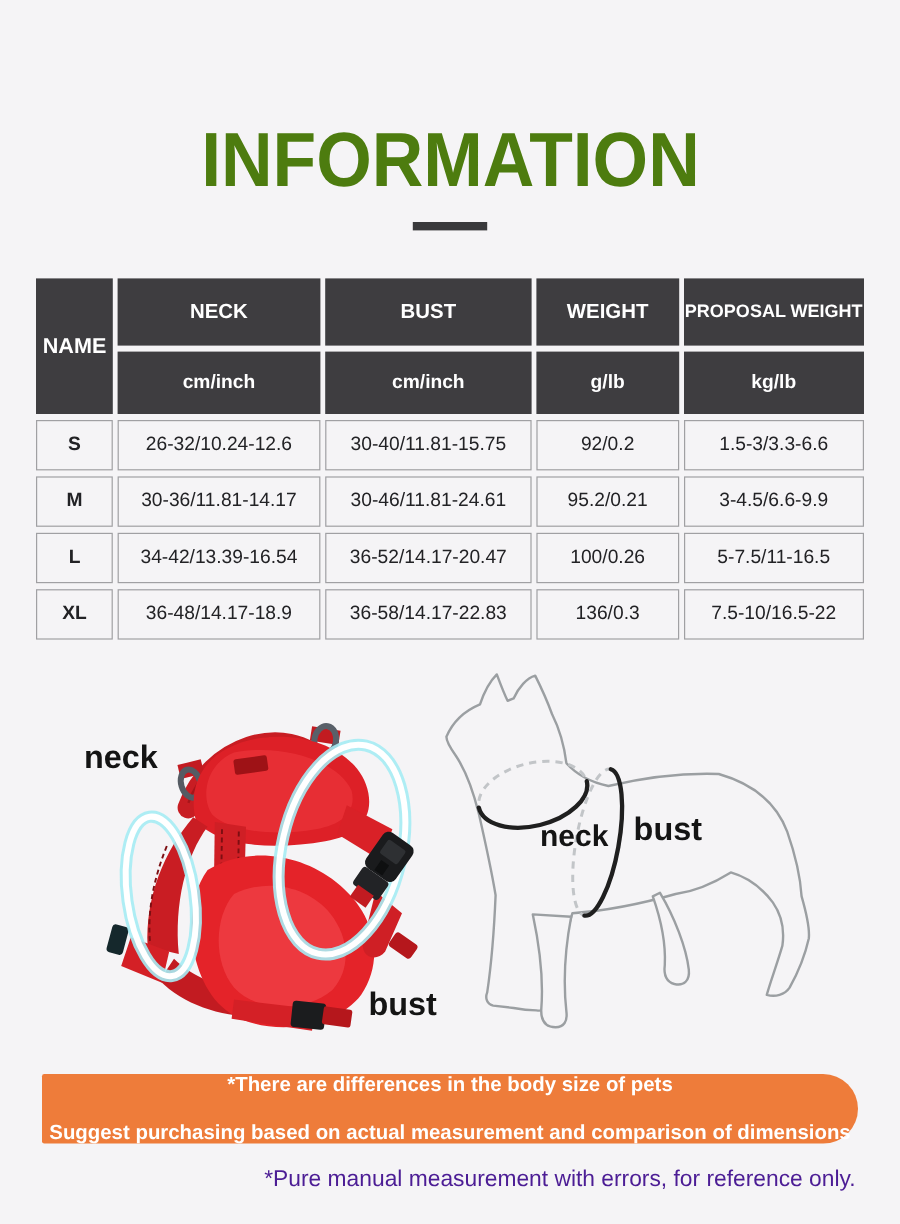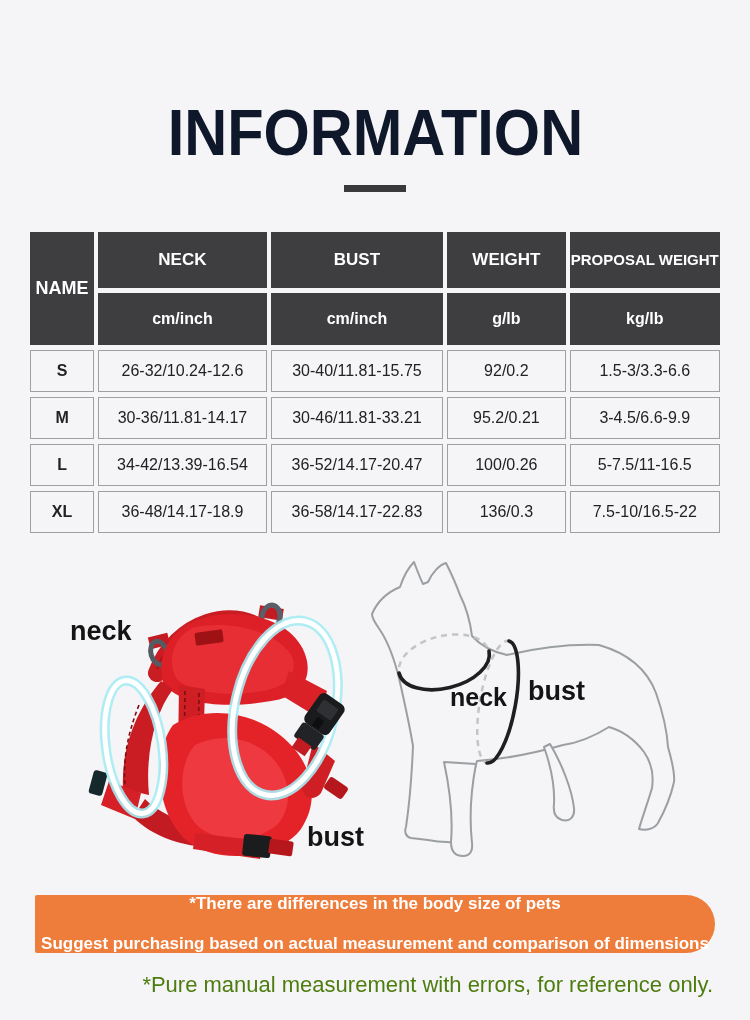--- a/index.html
+++ b/index.html
@@ -7,21 +7,21 @@
   .page {
     position:relative; width:750px; height:1020px; margin:0 auto;
     background:#f5f4f6; overflow:hidden;
     font-family:"Liberation Sans","DejaVu Sans",sans-serif;
   }
 
   
   .title {
     position:absolute; top:96px; left:0; width:750px;
     text-align:center; font-size:64px; font-weight:800;
-    color:#0f172a; letter-spacing:0;
+    color:#4d7c0f; letter-spacing:0;
   }
   .title .squeeze { display:inline-block; transform:scaleX(.93); transform-origin:center; }
   .title-dash {
     position:absolute; top:185px; left:50%; transform:translateX(-50%);
     width:62px; height:7px; background:#39393b;
   }
 
   
   table.size-chart {
     position:absolute; left:26px; top:227px; width:698px;
@@ -62,21 +62,21 @@
     background:#ee7c3a; color:#ffffff;
     border-radius:2px 30px 30px 2px;
     display:flex; flex-direction:column; justify-content:center; align-items:center;
     gap:18px;
   }
   .notice-banner .line { font-weight:bold; font-size:17px; line-height:22px; white-space:nowrap; }
 
   
   .footnote {
     position:absolute; right:37px; top:972px;
-    font-size:22px; color:#4d7c0f; white-space:nowrap;
+    font-size:19px; color:#4c1d95; white-space:nowrap;
   }
 </style>
 </head>
 <body>
 
 <div class="page">
 
   <div class="title">
     <span class="squeeze">INFORMATION</span>
   </div>
@@ -109,21 +109,21 @@
       <tr>
         <td class="row-label">S</td>
         <td>26-32/10.24-12.6</td>
         <td>30-40/11.81-15.75</td>
         <td>92/0.2</td>
         <td>1.5-3/3.3-6.6</td>
       </tr>
       <tr>
         <td class="row-label">M</td>
         <td>30-36/11.81-14.17</td>
-        <td>30-46/11.81-33.21</td>
+        <td>30-46/11.81-24.61</td>
         <td>95.2/0.21</td>
         <td>3-4.5/6.6-9.9</td>
       </tr>
       <tr>
         <td class="row-label">L</td>
         <td>34-42/13.39-16.54</td>
         <td>36-52/14.17-20.47</td>
         <td>100/0.26</td>
         <td>5-7.5/11-16.5</td>
       </tr>

